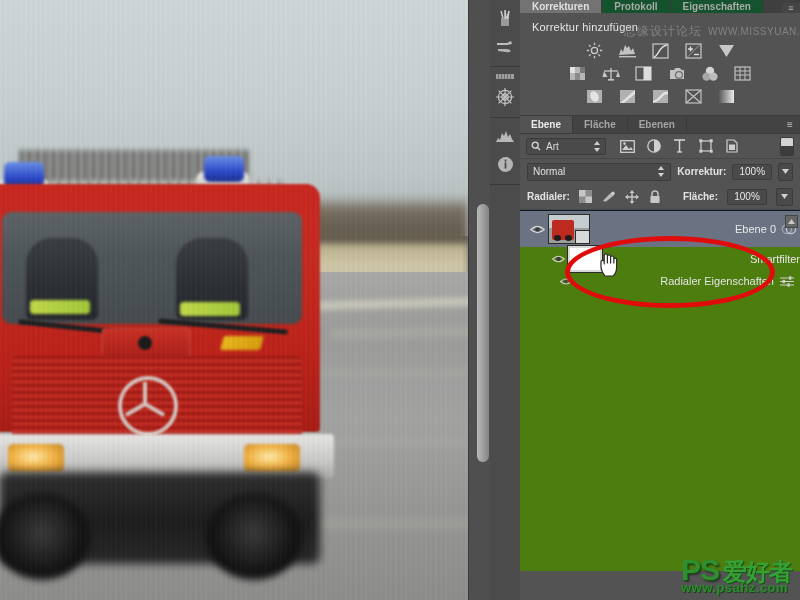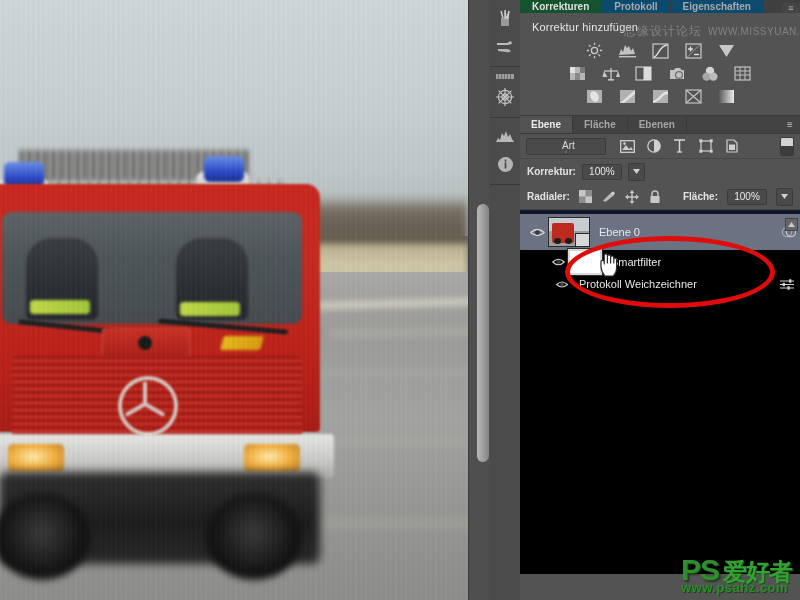--- a/index.html
+++ b/index.html
@@ -92,23 +92,23 @@
   
   .dock{position:absolute;left:490px;top:0;width:30px;height:600px;background:#4b4b4b;border-right:1px solid #3a3a3a;}
   .dock-group{border-bottom:1px solid #3a3a3a;padding:4px 0 6px;}
   .dock-btn{width:30px;height:28px;display:flex;align-items:center;justify-content:center;}
   .dock-btn svg{display:block;}
 
   
   .panels{position:absolute;left:520px;top:0;width:280px;height:600px;background:#535353;}
 
   .tabbar{height:13px;background:#3f3f3f;display:flex;align-items:flex-end;position:relative;overflow:hidden;}
-  .tab{height:13px;line-height:13px;padding:0 12px;font-size:10px;color:#a9a9a9;background:#0c4a6e;
+  .tab{height:13px;line-height:13px;padding:0 12px;font-size:10px;color:#a9a9a9;background:#14532d;
        border-right:1px solid #3a3a3a;white-space:nowrap;font-weight:bold;}
-  .tab.active{background:#14532d;color:#e0e0e0;}
+  .tab.active{background:#737373;color:#e0e0e0;}
   .tab-fill{flex:1;background:#454545;}
   .tab-menu{width:18px;display:flex;align-items:center;justify-content:center;color:#b5b5b5;font-size:9px;background:#454545;}
 
   .adjust-panel{background:#535353;padding:6px 0 10px;border-bottom:1px solid #3c3c3c;height:103px;box-sizing:border-box;position:relative;}
   .adjust-title{font-size:11px;color:#e6e6e6;font-weight:normal;padding:2px 0 4px 12px;letter-spacing:.2px;}
   .adjrow{display:flex;justify-content:center;gap:11px;margin-top:4px;}
   .adjbtn{width:22px;height:19px;display:flex;align-items:center;justify-content:center;}
 
   
   .wm-top{position:absolute;left:104px;top:10px;font-size:12px;color:#a8a8a8;opacity:.55;letter-spacing:1px;white-space:nowrap;}
@@ -117,41 +117,41 @@
   
   .layers{position:absolute;left:0;top:116px;width:280px;height:484px;background:#535353;}
   .ltabbar{height:17px;background:#434343;display:flex;align-items:center;border-bottom:1px solid #3a3a3a;}
   .ltab{height:17px;line-height:17px;padding:0 11px;font-size:10px;font-weight:bold;color:#a5a5a5;border-right:1px solid #3a3a3a;}
   .ltab.active{background:#535353;color:#eaeaea;}
   .ltab-fill{flex:1;}
   .lmenu{width:20px;text-align:center;color:#c2c2c2;font-size:10px;line-height:17px;}
 
   .filterbar{height:24px;display:flex;align-items:center;padding:0 6px;gap:0;background:#535353;border-bottom:1px solid #474747;}
   .kindsel{width:80px;height:17px;background:#4a4a4a;border:1px solid #3b3b3b;border-radius:2px;
-           display:flex;align-items:center;padding:0 4px;box-sizing:border-box;flex-direction:column;}
+           display:flex;align-items:center;padding:0 4px;box-sizing:border-box;}
   .kindsel .lbl{font-size:10px;color:#dcdcdc;margin-left:5px;flex:1;}
   .kindicons{display:flex;align-items:center;gap:9px;margin-left:13px;}
   .kicon{width:17px;height:17px;display:flex;align-items:center;justify-content:center;}
   .vistoggle{margin-left:auto;width:12px;height:17px;
      background:linear-gradient(180deg,#d2d2d2 0%,#d2d2d2 48%,#3c3c3c 48%,#3c3c3c 100%);border:1px solid #3a3a3a;border-radius:2px;}
 
   .moderow{height:25px;display:flex;align-items:center;padding:0 7px;gap:6px;}
   .modesel{width:168px;height:18px;background:#4a4a4a;border:1px solid #3b3b3b;border-radius:2px;
        display:flex;align-items:center;padding:0 5px;box-sizing:border-box;}
   .modesel .lbl{font-size:10px;color:#e0e0e0;flex:1;}
   .fld-label{font-size:10px;color:#e2e2e2;font-weight:bold;white-space:nowrap;}
   .numbox{height:16px;min-width:40px;background:#4a4a4a;border:1px solid #3b3b3b;border-radius:2px;
        font-size:10px;color:#e8e8e8;display:flex;align-items:center;justify-content:center;padding:0 4px;box-sizing:border-box;}
   .stepper{width:15px;height:16px;background:#4a4a4a;border:1px solid #3b3b3b;border-radius:2px;
        display:flex;align-items:center;justify-content:center;}
 
   .lockrow{height:25px;display:flex;align-items:center;padding:0 7px;gap:9px;border-bottom:1px solid #464646;}
   .lockicon{width:14px;height:14px;display:flex;align-items:center;justify-content:center;}
 
-  .layerlist{position:relative;background:#000000;height:360px;border-top:4px solid #0f172a;}
+  .layerlist{position:relative;background:#4d7c0f;height:360px;border-top:1px solid #0f172a;text-align:right;}
   .layerrow{height:36px;display:flex;align-items:center;padding:0 0 0 6px;position:relative;}
   .layerrow.selected{background:#6b7382;}
   .eye{width:22px;display:flex;align-items:center;justify-content:center;}
   .thumb{width:40px;height:28px;border:1px solid #2b2b2b;position:relative;overflow:hidden;flex:none;background:#9aa0a2;}
   .thumb .mini-sky{position:absolute;left:0;top:0;width:100%;height:45%;background:#c6cdd0;}
   .thumb .mini-road{position:absolute;left:0;top:45%;width:100%;height:55%;background:#9d9e9c;}
   .thumb .mini-truck{position:absolute;left:3px;top:5px;width:22px;height:20px;background:#bd2a20;border-radius:2px;}
   .thumb .mini-wheel{position:absolute;top:20px;width:7px;height:6px;background:#1c1c1c;border-radius:50%;}
   .smartbadge{position:absolute;right:0;bottom:0;width:13px;height:12px;background:#d8d8d8;border-left:1px solid #2b2b2b;border-top:1px solid #2b2b2b;}
   .layername{font-size:11px;color:#e8e8e8;margin-left:9px;flex:1;}
@@ -490,20 +490,26 @@
             <svg width="14" height="14" viewBox="0 0 14 14">
               <path d="M2 1 H9 L12 4 V13 H2 Z" fill="none" stroke="#cfcfcf" stroke-width="1.2"></path>
               <rect x="4" y="5.5" width="6" height="5.5" fill="#cfcfcf"></rect>
             </svg>
           </div>
         </div>
         <div class="vistoggle"></div>
       </div>
 
       <div class="moderow">
+        <div class="modesel">
+          <span class="lbl">Normal</span>
+          <svg width="8" height="11" viewBox="0 0 8 11">
+            <path d="M4 0 L7 4 H1 Z M4 11 L7 7 H1 Z" fill="#d0d0d0"></path>
+          </svg>
+        </div>
         <span class="fld-label">Korrektur:</span>
         <div class="numbox">100%</div>
         <div class="stepper">
           <svg width="7" height="5" viewBox="0 0 7 5">
               <path d="M0 0 H7 L3.5 5 Z" fill="#d0d0d0"></path>
             </svg>
         </div>
       </div>
 
       <div class="lockrow">
@@ -586,21 +592,21 @@
           <span class="subname">Smartfilter</span>
         </div>
 
         <div class="filterrow">
           <div class="eye-sm" style="width:16px;">
             <svg width="12" height="9" viewBox="0 0 12 9">
               <path d="M0.6 4.5 Q6 -0.4 11.4 4.5 Q6 9.4 0.6 4.5 Z" fill="none" stroke="#c9c9c9" stroke-width="1.1"></path>
               <circle cx="6" cy="4.5" r="1.8" fill="#4a4a4a"></circle>
             </svg>
           </div>
-          <span class="filtername">Protokoll Weichzeichner</span>
+          <span class="filtername">Radialer Eigenschaften</span>
           <div class="slidersico">
             <svg width="16" height="12" viewBox="0 0 16 12">
               <g stroke="#cfcfcf" stroke-width="1.2">
                   <path d="M1 3 H15 M1 6.5 H15 M1 10 H15"></path>
                 </g>
               <g fill="#cfcfcf">
                   <rect x="10" y="1.3" width="2.4" height="3.4"></rect>
                   <rect x="3.6" y="4.8" width="2.4" height="3.4"></rect>
                   <rect x="8.4" y="8.3" width="2.4" height="3.4"></rect>
                 </g>

